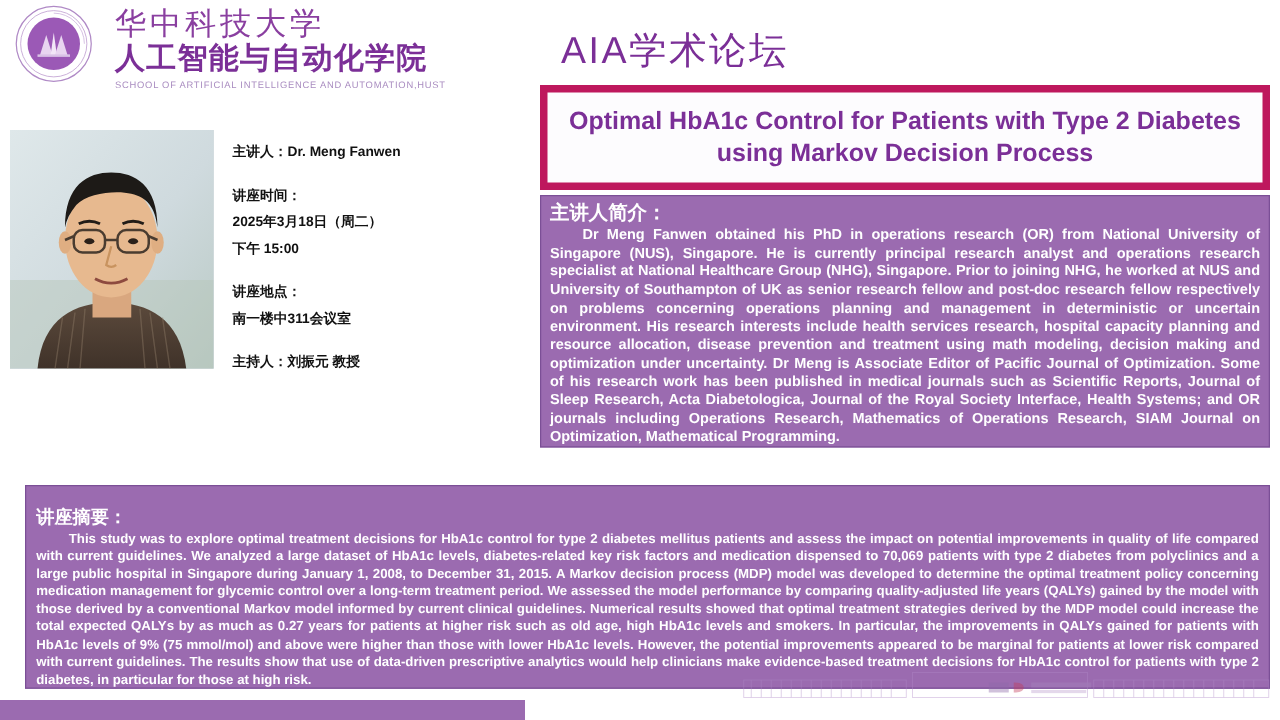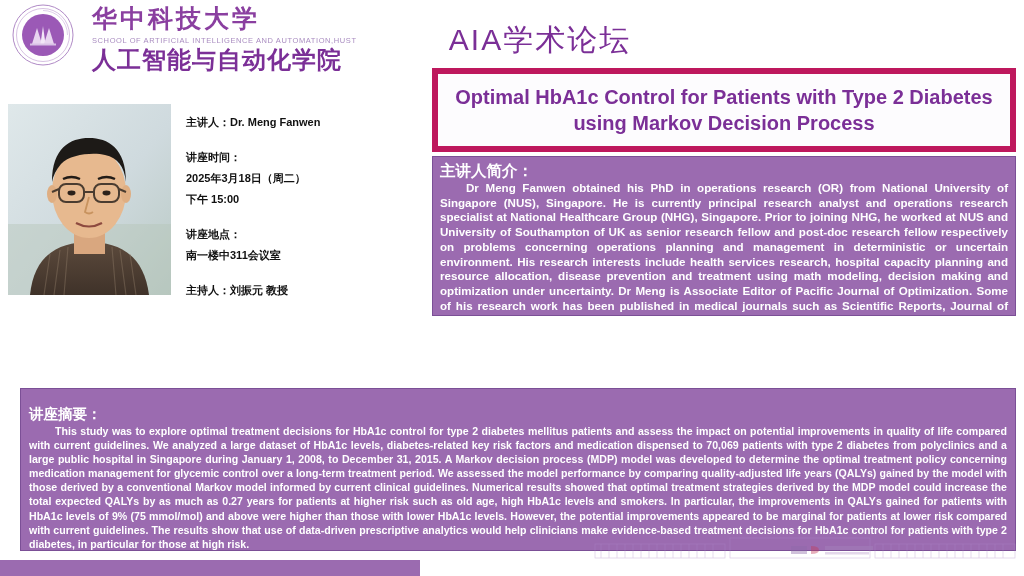--- a/index.html
+++ b/index.html
@@ -29,21 +29,21 @@
   #logo-emblem svg { display: block; }
 
   #logo-text-block {
     position: absolute;
     left: 92px; top: 5px;
     width: 330px;
   }
   #uni-name-cn {
     font-family: "DejaVu Serif", "Liberation Serif", serif;
     font-size: 25px;
-    font-weight: bold;
+    font-weight: normal;
     color: #8a3fa0;
     letter-spacing: 3px;
     line-height: 28px;
     white-space: nowrap;
   }
   #school-name-cn {
     font-size: 24px;
     font-weight: bold;
     color: #7b2f97;
     letter-spacing: 1px;
@@ -115,21 +115,21 @@
     color: #7b2f97;
     text-align: center;
     line-height: 26px;
     padding: 0 12px;
   }
 
   
   #bio-panel {
     position: absolute;
     left: 432px; top: 156px;
-    width: 584px; height: 160px;
+    width: 584px; height: 202px;
     background: #9b6bb0;
     border: 1px solid #7b4f96;
     box-sizing: border-box;
     padding: 4px 7px 3px 7px;
   }
   #bio-heading {
     font-size: 15.5px;
     font-weight: bold;
     color: #ffffff;
     line-height: 19px;
@@ -198,22 +198,22 @@
       <path d="M20 40 L25 24 L30 40 Z" fill="#e8d5f0"></path>
       <path d="M28.5 40 L31 22 L33.5 40 Z" fill="#f2e6f7"></path>
       <path d="M32 40 L37 24 L42 40 Z" fill="#e8d5f0"></path>
       <rect x="18" y="39.5" width="26" height="2" fill="#d9c2e6"></rect>
       <path d="M 31 6.5 A 24.5 24.5 0 0 1 55.5 31" fill="none" stroke="#c9aedb" stroke-width="0.6"></path>
     </svg>
   </div>
 
   <div id="logo-text-block">
     <div id="uni-name-cn">华中科技大学</div>
+    <div id="school-name-cn">人工智能与自动化学院</div>
     <div id="school-name-en">SCHOOL OF ARTIFICIAL INTELLIGENCE AND AUTOMATION,HUST</div>
-    <div id="school-name-cn">人工智能与自动化学院</div>
   </div>
 
   <div id="forum-title">AIA学术论坛</div>
 </div>
 
 <div id="speaker-photo">
   <svg width="163" height="191" viewBox="0 0 163 191">
     <defs>
       <linearGradient id="bgGrad" x1="0" y1="0" x2="1" y2="1">
         <stop offset="0%" stop-color="#dfe8ea"></stop>

